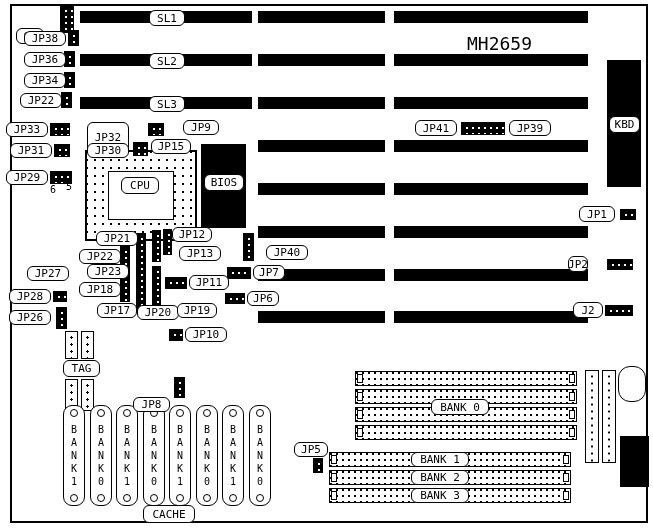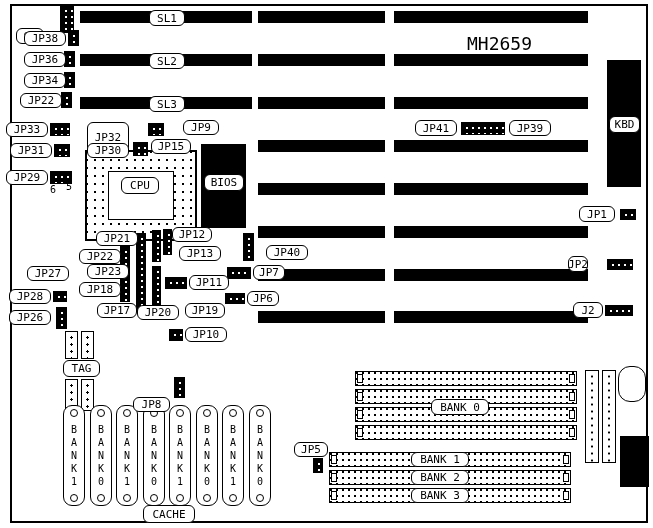--- a/index.html
+++ b/index.html
@@ -213,21 +213,21 @@
     <div class="c label" style="left: 179px; top: 246px; width: 42px; height: 15px;">JP13</div>
     <div class="c label" style="left: 87px; top: 264px; width: 42px; height: 15px;">JP23</div>
     <div class="c label" style="left: 27px; top: 266px; width: 42px; height: 15px;">JP27</div>
     <div class="c label" style="left: 253px; top: 265px; width: 32px; height: 15px;">JP7</div>
     <div class="c label" style="left: 79px; top: 282px; width: 42px; height: 15px;">JP18</div>
     <div class="c label" style="left: 189px; top: 275px; width: 40px; height: 15px;">JP11</div>
     <div class="c label" style="left: 9px; top: 289px; width: 42px; height: 15px;">JP28</div>
     <div class="c label" style="left: 247px; top: 291px; width: 32px; height: 15px;">JP6</div>
     <div class="c label" style="left: 97px; top: 303px; width: 40px; height: 15px;">JP17</div>
     <div class="c label" style="left: 137px; top: 305px; width: 42px; height: 15px;">JP20</div>
-    <div class="c label" style="left: 177px; top: 303px; width: 40px; height: 15px; margin-left: 8px;">JP19</div>
+    <div class="c label" style="left: 177px; top: 303px; width: 40px; height: 15px;">JP19</div>
     <div class="c label" style="left: 9px; top: 310px; width: 42px; height: 15px;">JP26</div>
     <div class="c label" style="left: 185px; top: 327px; width: 42px; height: 15px;">JP10</div>
     <div class="c label" style="left: 63px; top: 360px; width: 37px; height: 17px;">TAG</div>
     <div class="c label" style="left: 133px; top: 381px; width: 37px; height: 15px; margin-top: 16px;">JP8</div>
     <div class="c label" style="left: 294px; top: 442px; width: 34px; height: 15px;">JP5</div>
     <div class="c label" style="left: 143px; top: 505px; width: 52px; height: 18px;">CACHE</div>
     <div class="c label" style="left: 431px; top: 399px; width: 58px; height: 16px;">BANK 0</div>
     <div class="c label" style="left: 411px; top: 452px; width: 58px; height: 15px;">BANK 1</div>
     <div class="c label" style="left: 411px; top: 470px; width: 58px; height: 15px;">BANK 2</div>
     <div class="c label" style="left: 411px; top: 488px; width: 58px; height: 15px;">BANK 3</div>

